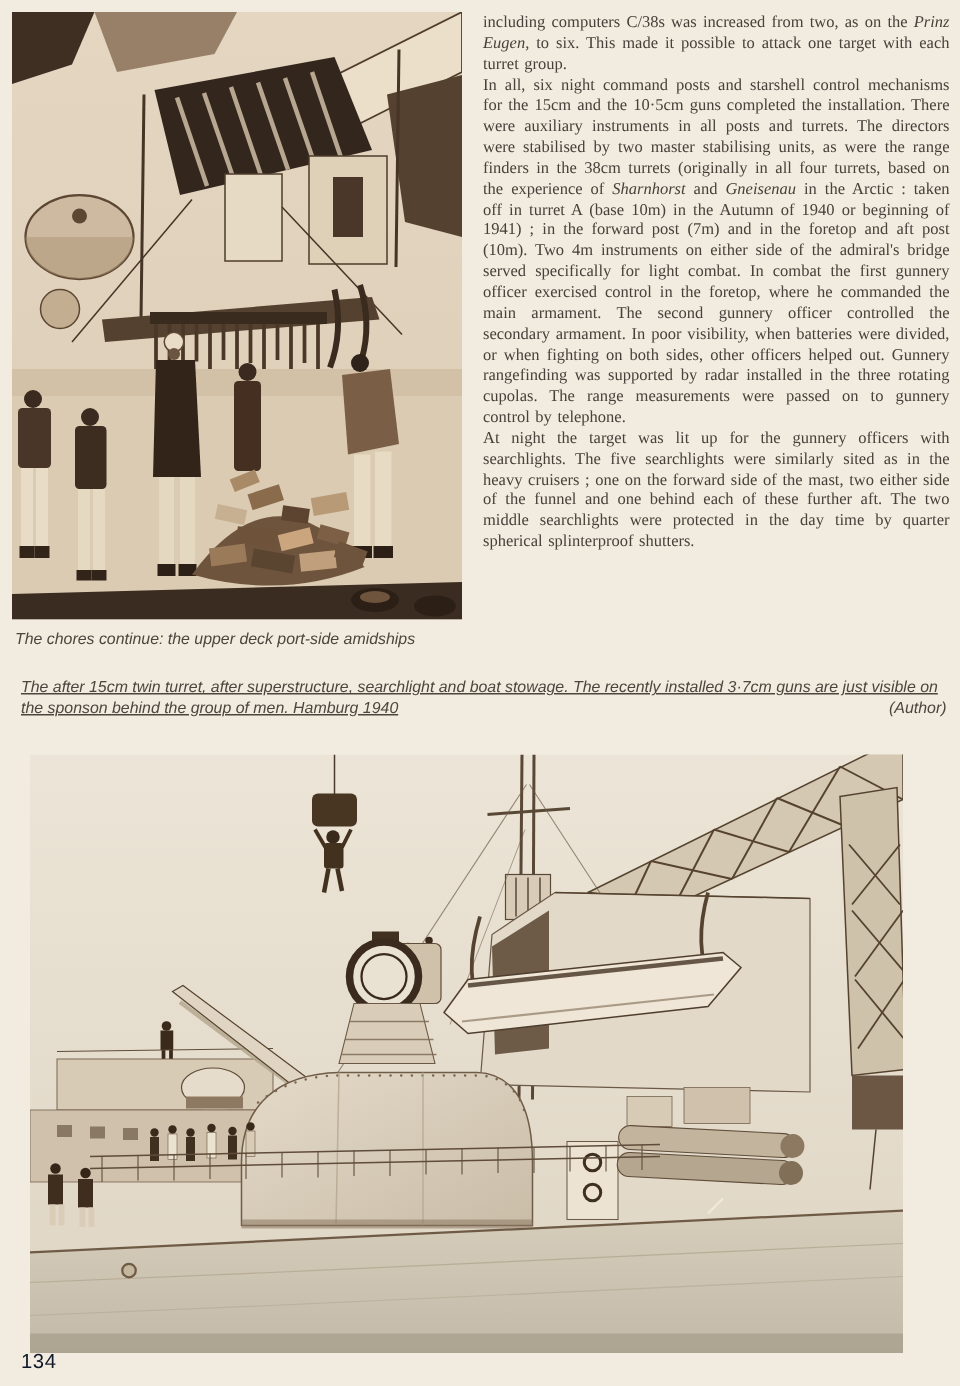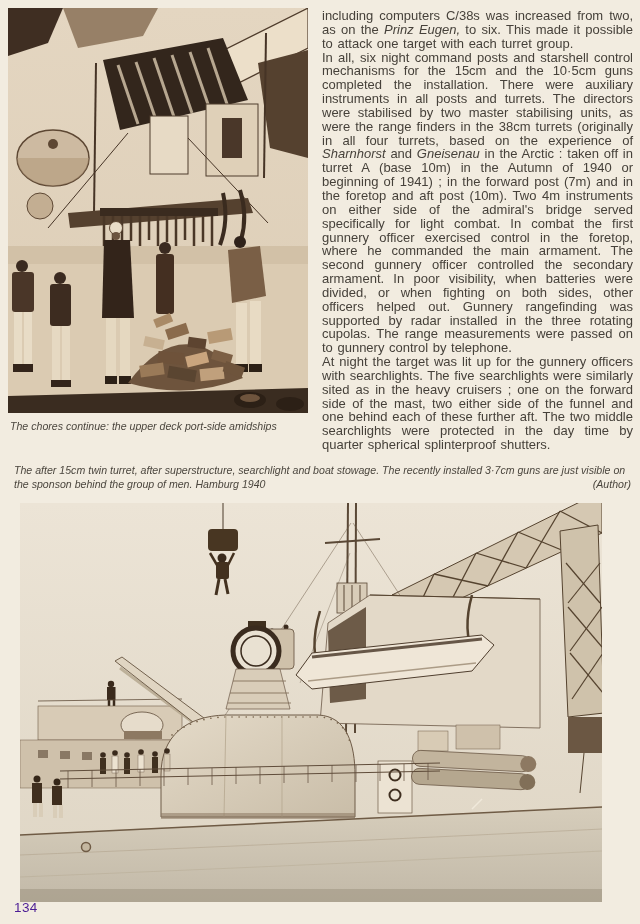--- a/index.html
+++ b/index.html
@@ -10,30 +10,30 @@
     position:relative;overflow:hidden;
     color:#47423a;
   }
   .photo{position:absolute;display:block;margin:0;padding:0;}
   .photo svg{display:block;width:100%;height:100%;}
   .photo1{left:8px;top:8px;width:300px;height:405px;}
   .photo2{left:20px;top:503px;width:582px;height:399px;}
   .caption{font-style:italic;color:#4b463e;font-size:10.6px;line-height:13.6px;}
   .caption1{position:absolute;left:10px;top:420px;width:298px;}
   .caption1 .credit{display:block;text-align:right;}
-  .caption2{position:absolute;left:14px;top:464px;width:617px;}
+  .caption2{position:absolute;left:14px;top:452px;width:617px;text-decoration:underline;}
   .caption2 .credit{float:right;margin-left:20px;}
   .column{
     position:absolute;left:322px;top:9px;width:311px;
-    font-size:13px;line-height:13.85px;text-align:justify;
-    color:#46413a; word-spacing:1px;
+    font-size:11px;line-height:13.85px;text-align:justify;
+    color:#46413a; word-spacing:1px;font-family:Liberation Serif, serif;
   }
   .column p{margin:0;}
   .column em{font-style:italic;}
-  .pagenum{position:absolute;left:14px;top:900px;font-size:13.5px;color:#4c1d95;letter-spacing:.4px;font-style:normal;}
+  .pagenum{position:absolute;left:14px;top:900px;font-size:13.5px;color:#0f172a;letter-spacing:.4px;font-style:normal;}
 </style>
 </head>
 <body>
 
 <div>
 
   <figure class="photo photo1">
     <svg viewBox="0 0 300 405" preserveAspectRatio="none">
       <defs>
         <linearGradient id="p1bg" x1="0" y1="0" x2="0" y2="1">

